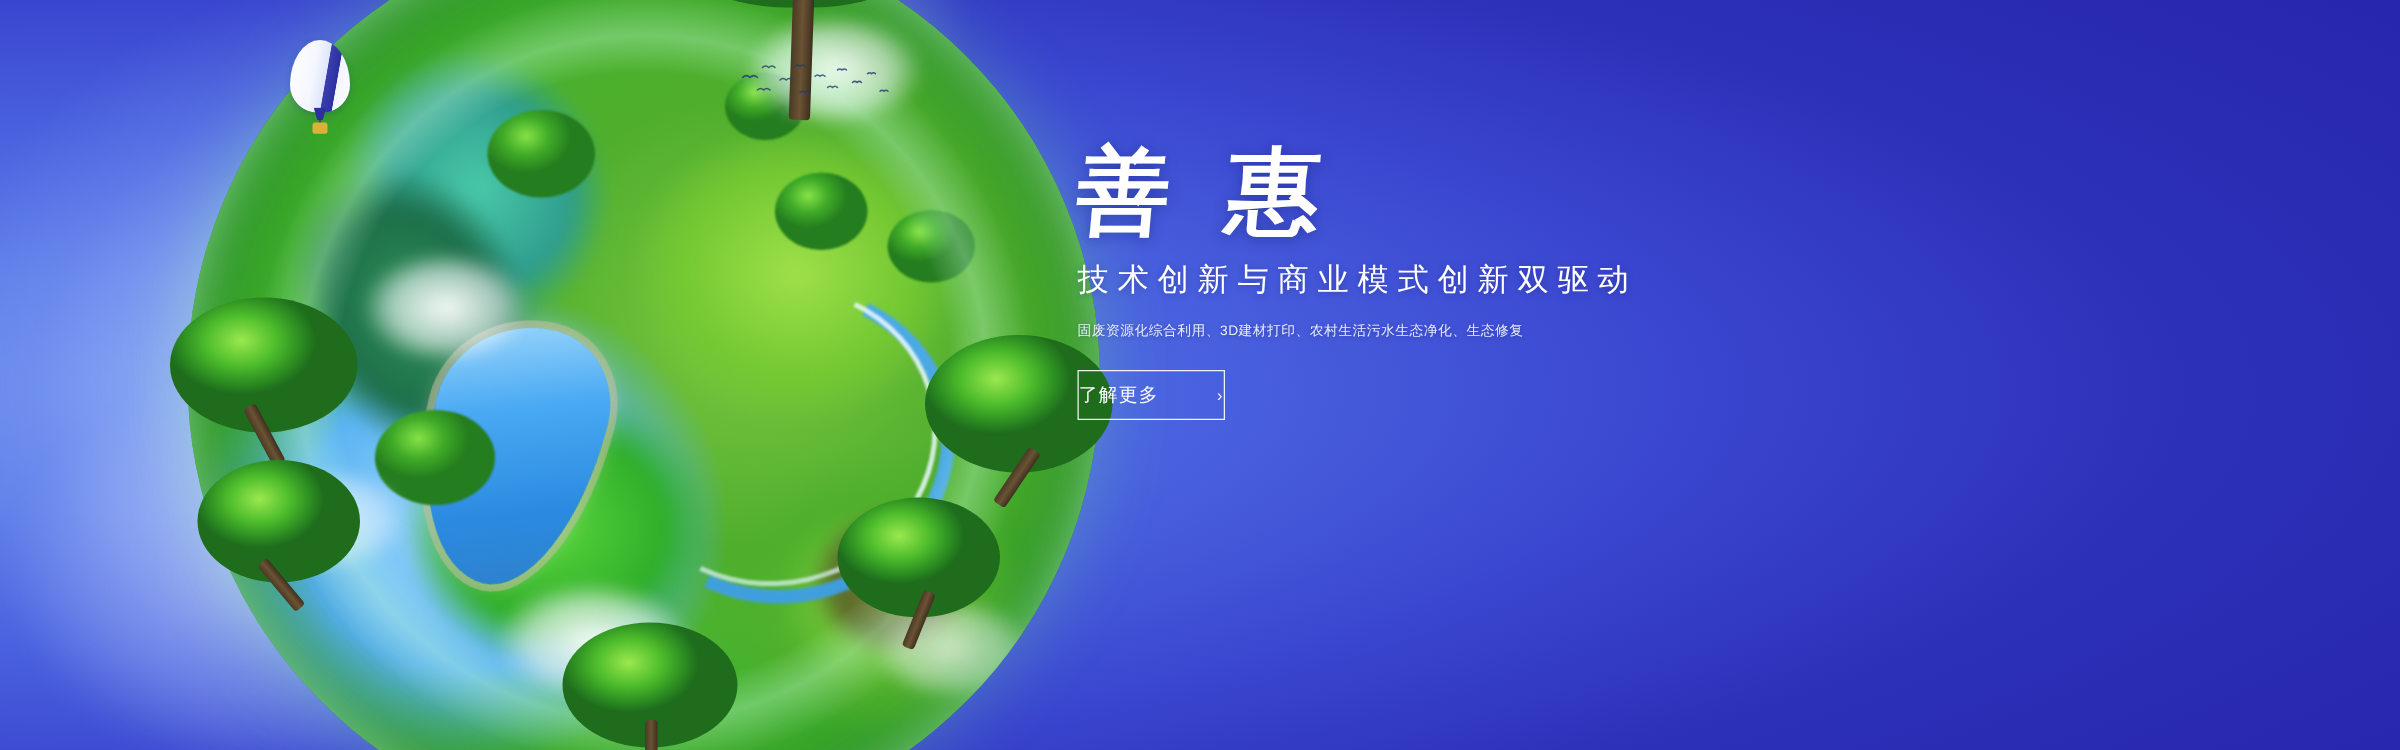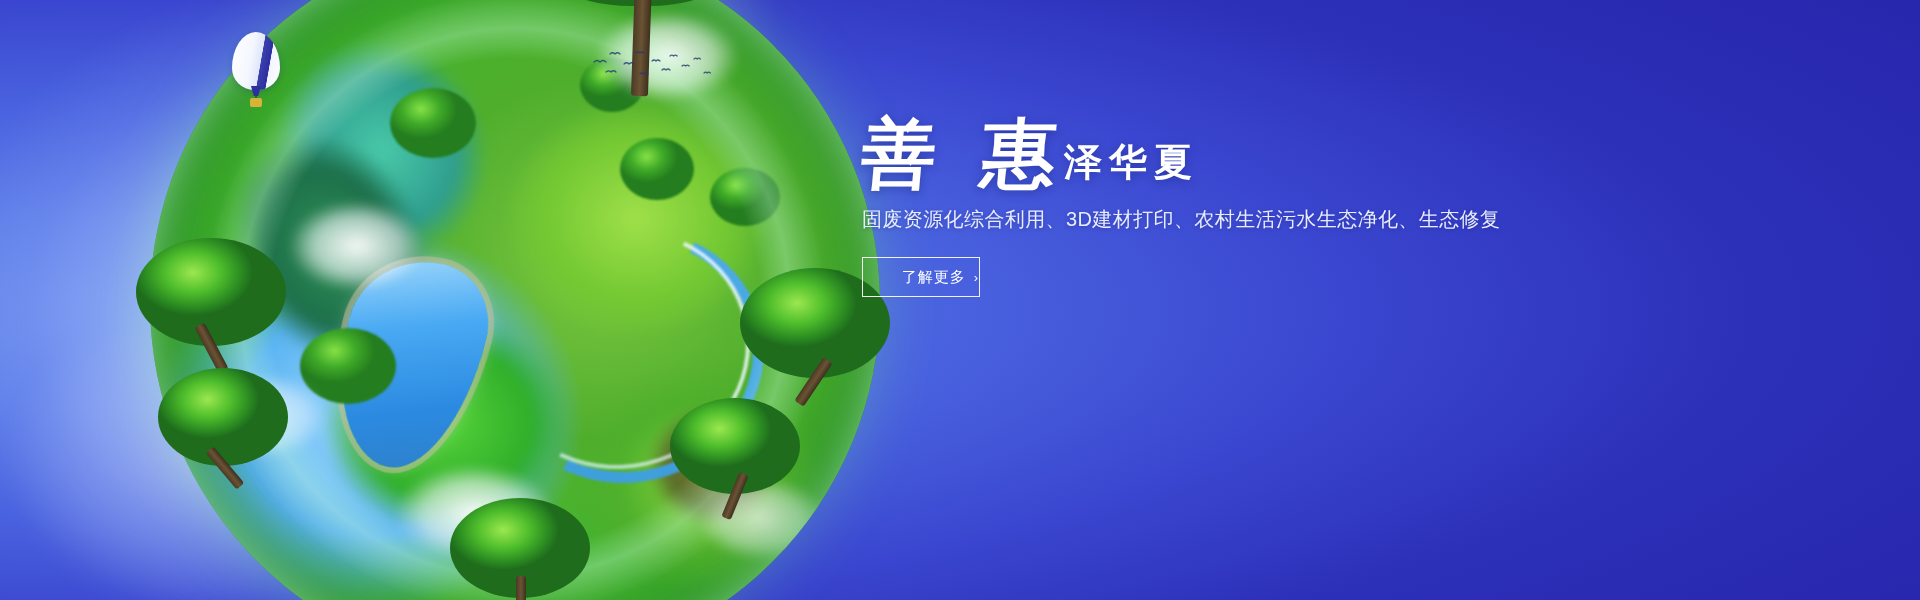--- a/index.html
+++ b/index.html
@@ -152,24 +152,24 @@
   .brush{font-family:"DejaVu Serif","Liberation Serif",serif;
     font-size:74px;line-height:.96;font-weight:700;letter-spacing:0;
     transform:skewX(-5deg);}
   .plain{font-family:"DejaVu Serif","Liberation Serif",serif;
     font-size:38px;line-height:1;letter-spacing:7px;font-weight:600;
     padding:0 0 8px 8px;}
   .gap{display:inline-block;width:46px;}
 
   .subline{margin-top:18px;color:#ffffff;font-size:25px;letter-spacing:7px;
     font-weight:400;white-space:nowrap;text-shadow:0 1px 6px rgba(10,20,90,.3);}
-  .descline{margin-top:17px;color:#e8ecff;font-size:20px;letter-spacing:.4px;
+  .descline{margin-top:17px;color:#e8ecff;font-size:11px;letter-spacing:.4px;
     white-space:nowrap;text-shadow:0 1px 4px rgba(10,20,90,.3);}
 
-  .cta{margin-top:24px;display:inline-flex;align-items:center;justify-content:flex-end;
+  .cta{margin-top:24px;display:inline-flex;align-items:center;justify-content:space-between;
     gap:8px;width:116px;height:38px;border:1px solid rgba(255,255,255,.92);
     color:#ffffff;font-size:15px;letter-spacing:1px;background:transparent;
     cursor:pointer;}
   .cta .chev{font-size:13px;opacity:.95;}
 </style>
 </head>
 <body>
 
 <div class="banner">
 
@@ -259,23 +259,23 @@
       <path d="M114 25 q1.6 -1.6 3.2 0 q1.6 -1.6 3.2 0"></path>
     </g>
   </svg>
 
   <div class="content">
 
     <div class="headline">
       <span class="brush">善</span>
       <span class="gap"></span>
       <span class="brush">惠</span>
-      <span class="plain">泽华夏</span>
-    </div>
-
+    </div>
+
+    <div class="subline">技术创新与商业模式创新双驱动</div>
 
     <div class="descline">固废资源化综合利用、3D建材打印、农村生活污水生态净化、生态修复</div>
 
     <div class="cta">
       <span>了解更多</span>
       <span class="chev">›</span>
     </div>
 
   </div>
 </div>

